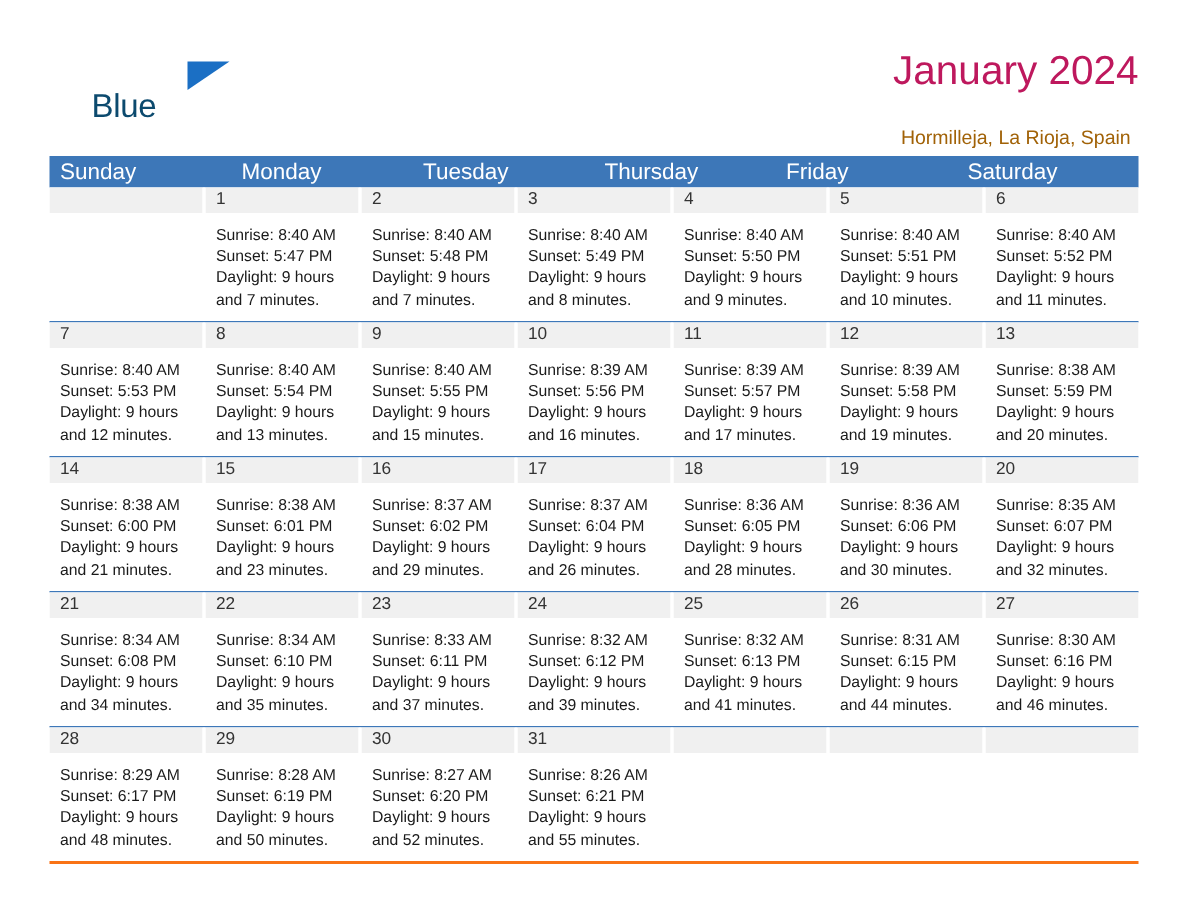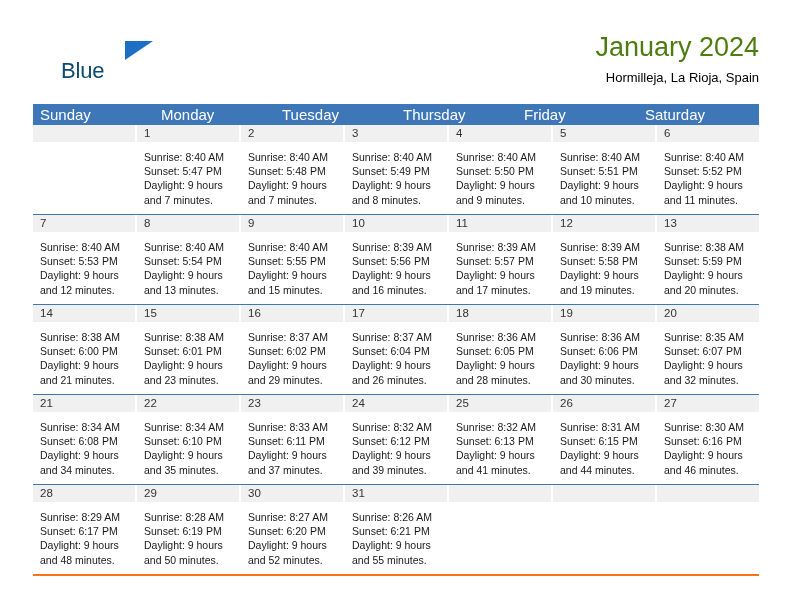--- a/index.html
+++ b/index.html
@@ -66,29 +66,30 @@
 
   .titles {
     position: absolute;
     right: 0;
     top: 0;
     text-align: right;
   }
   .month-title {
     font-size: 27px;
     line-height: 34px;
-    color: #4d7c0f;
+    color: #be185d;
     white-space: nowrap;
   }
   .location {
     font-size: 13px;
     line-height: 20px;
-    color: #000000;
+    color: #a16207;
     white-space: nowrap;
-    margin-top: 4px;
+    margin-top: 18px;
+    text-align: center;
   }
 
   
   .calendar {
     position: absolute;
     left: 33px;
     top: 104px;
     width: 726px;
   }
   .weekdays {

